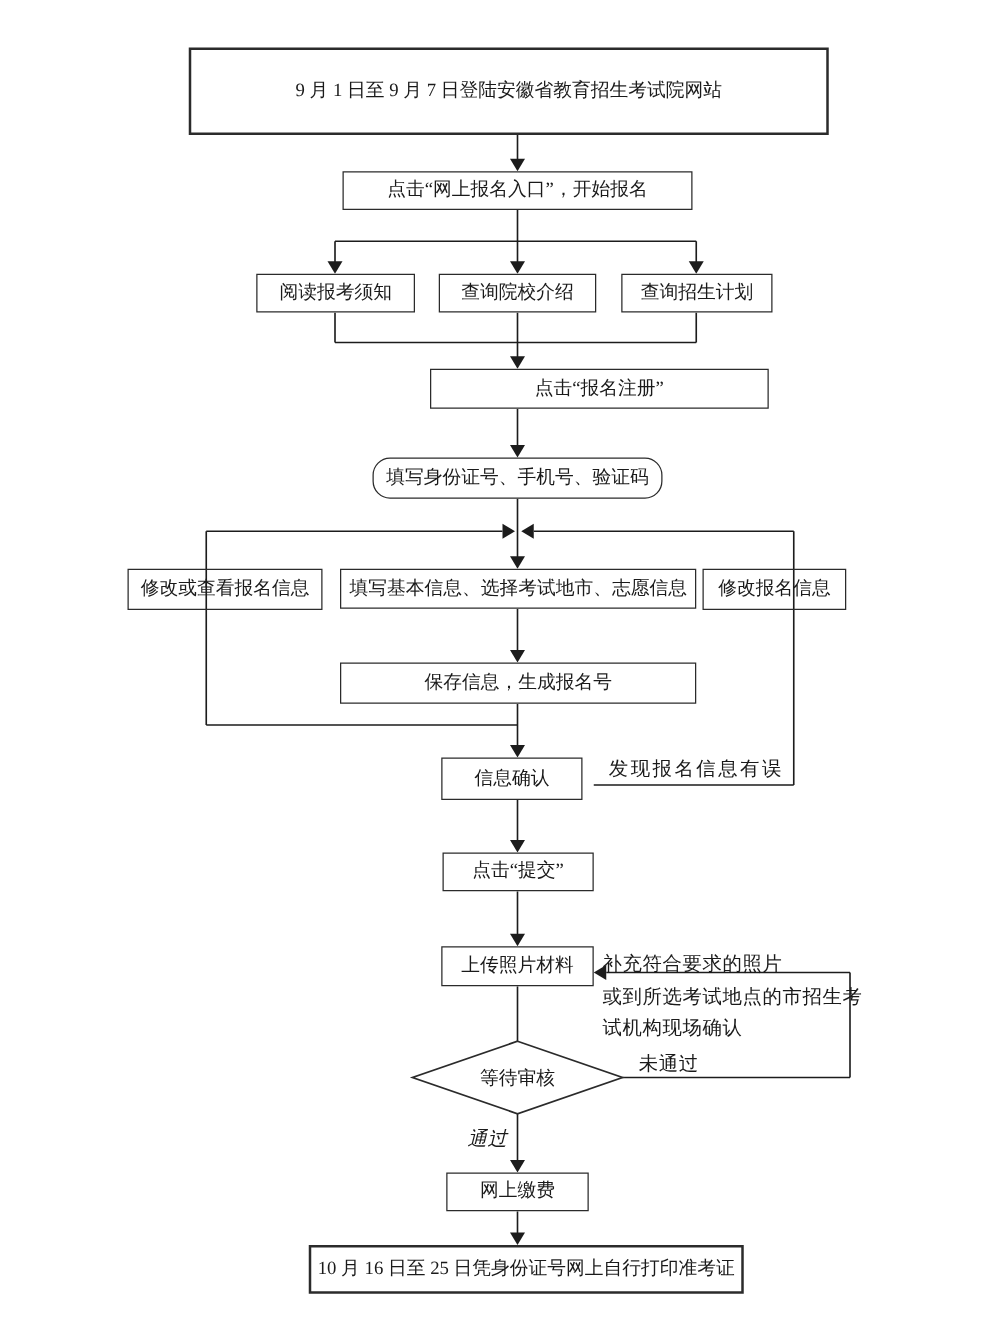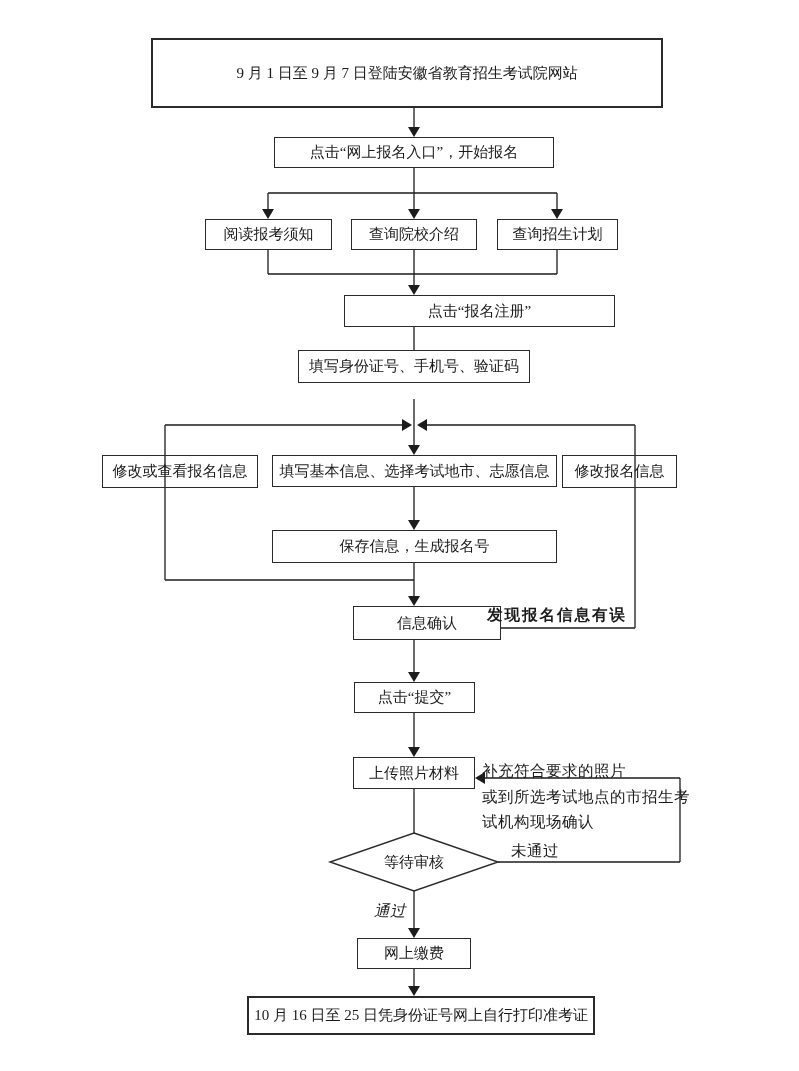--- a/index.html
+++ b/index.html
@@ -96,40 +96,40 @@
   </div>
 
   <div class="node" style="left:274px;top:137px;width:280px;height:31px;">点击“网上报名入口”，开始报名</div>
 
   <div class="node" style="left:205px;top:219px;width:127px;height:31px;">阅读报考须知</div>
   <div class="node" style="left:351px;top:219px;width:126px;height:31px;">查询院校介绍</div>
   <div class="node" style="left:497px;top:219px;width:121px;height:31px;">查询招生计划</div>
 
   <div class="node" style="left:300px;top:295px;width:271px;height:32px;margin-left:44px;">点击“报名注册”</div>
 
-  <div class="node" style="left:298px;top:350px;width:232px;height:33px;">填写身份证号、手机号、验证码</div>
+  <div class="node" style="left:298px;top:366px;width:232px;height:33px;border-radius:14px;">填写身份证号、手机号、验证码</div>
 
   <div class="node seethrough" style="left:102px;top:455px;width:156px;height:33px;">修改或查看报名信息</div>
   <div class="node" style="left:272px;top:455px;width:285px;height:32px;">填写基本信息、选择考试地市、志愿信息</div>
   <div class="node seethrough" style="left:562px;top:455px;width:115px;height:33px;">修改报名信息</div>
 
   <div class="node" style="left:272px;top:530px;width:285px;height:33px;">保存信息，生成报名号</div>
 
-  <div class="node" style="left:353px;top:606px;width:148px;height:34px;font-family:Liberation Serif, serif;">信息确认</div>
+  <div class="node" style="left:353px;top:606px;width:113px;height:34px;font-family:Liberation Serif, serif;">信息确认</div>
 
   <div class="node" style="left:354px;top:682px;width:121px;height:31px;">点击“提交”</div>
 
   <div class="node" style="left:353px;top:757px;width:122px;height:32px;">上传照片材料</div>
 
   <div class="diamond-text" style="left:354px;top:846px;width:120px;height:32px;">等待审核</div>
 
   <div class="node" style="left:357px;top:938px;width:114px;height:31px;">网上缴费</div>
 
   <div class="node thick" style="left:247px;top:996px;width:348px;height:39px;">10 月 16 日至 25 日凭身份证号网上自行打印准考证</div>
 
-  <div class="flabel wide" style="left:487px;top:605px;font-weight:bold;">发现报名信息有误</div>
+  <div class="flabel wide" style="left:487px;top:605px;">发现报名信息有误</div>
   <div class="flabel" style="left:482px;top:761px;">补充符合要求的照片</div>
   <div class="flabel" style="left:482px;top:787px;">或到所选考试地点的市招生考</div>
   <div class="flabel" style="left:482px;top:812px;">试机构现场确认</div>
   <div class="flabel" style="left:511px;top:841px;">未通过</div>
   <div class="flabel" style="left:374px;top:901px;font-style:italic;">通过</div>
 
 </div>
 
 </body></html>

